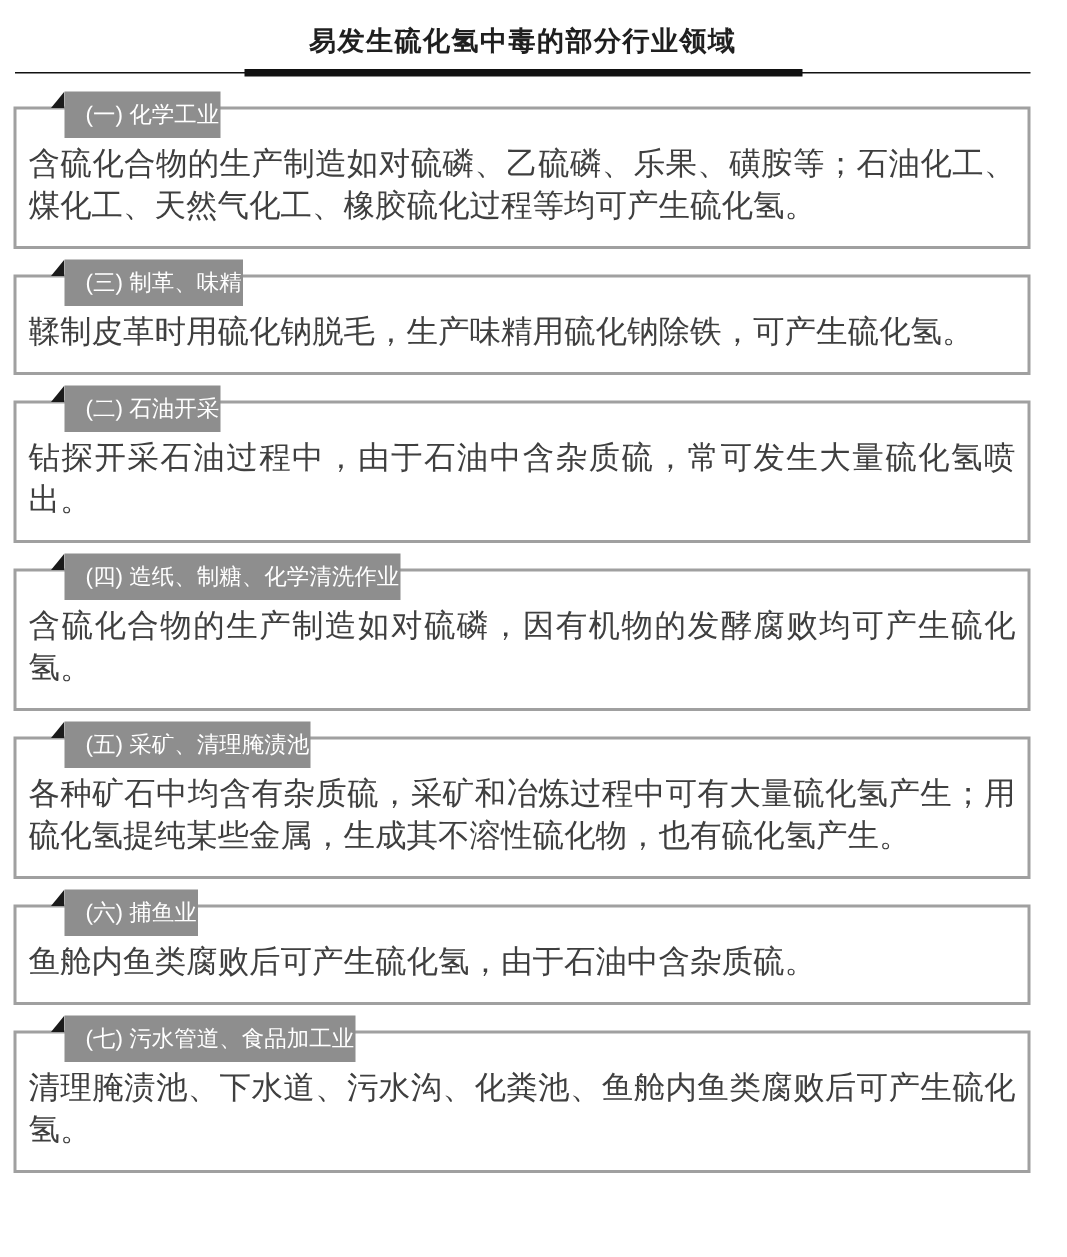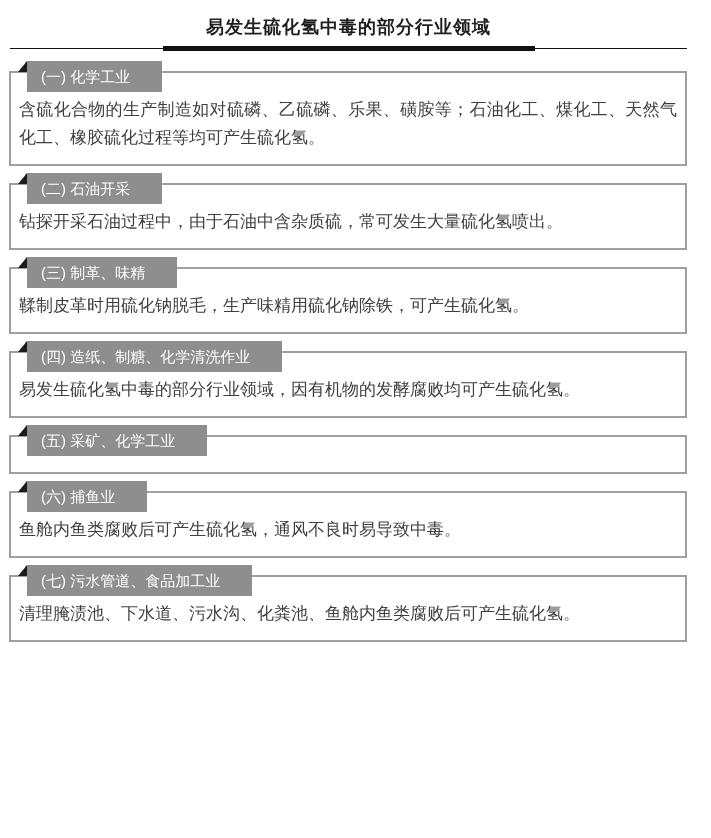--- a/index.html
+++ b/index.html
@@ -48,40 +48,40 @@
   .section {
     position: relative;
     border: 2px solid var(--box_border, #a0a0a0);
     margin: 0 24px 17px 9px;
     padding: 23px 8px 12px 8px;
     background: #ffffff;
   }
   .badge {
     position: absolute;
     top: -12px;
-    left: 16px;
+    left: 32px;
     background: var(--badge_bg, #8e8e8e);
     color: var(--badge_text, #ffffff);
     font-size: 15px;
     line-height: 15px;
-    padding: 8px 32px 8px 14px;
+    padding: 8px 1px 8px 14px;
     white-space: nowrap;
   }
   .wedge {
     position: absolute;
     left: -9px;
     top: 0;
     width: 9px;
     height: 11px;
     background: var(--wedge, #1a1a1a);
     clip-path: polygon(100% 0, 100% 100%, 0 100%);
   }
   .section-body {
     margin: 0;
-    font-size: 17px;
+    font-size: 21px;
     line-height: 28px;
     color: var(--body_text, #3f3f3f);
     text-align: justify;
   }
 </style>
 </head>
 <body>
 
 <div class="page">
   <h1 class="page-title">易发生硫化氢中毒的部分行业领域</h1>
@@ -94,54 +94,55 @@
     <div class="badge">
       <span class="wedge"></span>
       <span class="badge-label">(一) 化学工业</span>
     </div>
     <p class="section-body">含硫化合物的生产制造如对硫磷、乙硫磷、乐果、磺胺等；石油化工、煤化工、天然气化工、橡胶硫化过程等均可产生硫化氢。</p>
   </section>
 
   <section class="section">
     <div class="badge">
       <span class="wedge"></span>
+      <span class="badge-label">(三) 制革、味精</span>
+    </div>
+    <p class="section-body">鞣制皮革时用硫化钠脱毛，生产味精用硫化钠除铁，可产生硫化氢。</p>
+  </section>
+
+  <section class="section">
+    <div class="badge">
+      <span class="wedge"></span>
       <span class="badge-label">(二) 石油开采</span>
     </div>
     <p class="section-body">钻探开采石油过程中，由于石油中含杂质硫，常可发生大量硫化氢喷出。</p>
   </section>
 
   <section class="section">
     <div class="badge">
       <span class="wedge"></span>
-      <span class="badge-label">(三) 制革、味精</span>
+      <span class="badge-label">(四) 造纸、制糖、化学清洗作业</span>
     </div>
-    <p class="section-body">鞣制皮革时用硫化钠脱毛，生产味精用硫化钠除铁，可产生硫化氢。</p>
+    <p class="section-body">含硫化合物的生产制造如对硫磷，因有机物的发酵腐败均可产生硫化氢。</p>
   </section>
 
   <section class="section">
     <div class="badge">
       <span class="wedge"></span>
-      <span class="badge-label">(四) 造纸、制糖、化学清洗作业</span>
+      <span class="badge-label">(五) 采矿、清理腌渍池</span>
     </div>
-    <p class="section-body">易发生硫化氢中毒的部分行业领域，因有机物的发酵腐败均可产生硫化氢。</p>
-  </section>
-
-  <section class="section">
-    <div class="badge">
-      <span class="wedge"></span>
-      <span class="badge-label">(五) 采矿、化学工业</span>
-    </div>
+    <p class="section-body">各种矿石中均含有杂质硫，采矿和冶炼过程中可有大量硫化氢产生；用硫化氢提纯某些金属，生成其不溶性硫化物，也有硫化氢产生。</p>
   </section>
 
   <section class="section">
     <div class="badge">
       <span class="wedge"></span>
       <span class="badge-label">(六) 捕鱼业</span>
     </div>
-    <p class="section-body">鱼舱内鱼类腐败后可产生硫化氢，通风不良时易导致中毒。</p>
+    <p class="section-body">鱼舱内鱼类腐败后可产生硫化氢，由于石油中含杂质硫。</p>
   </section>
 
   <section class="section">
     <div class="badge">
       <span class="wedge"></span>
       <span class="badge-label">(七) 污水管道、食品加工业</span>
     </div>
     <p class="section-body">清理腌渍池、下水道、污水沟、化粪池、鱼舱内鱼类腐败后可产生硫化氢。</p>
   </section>
 

